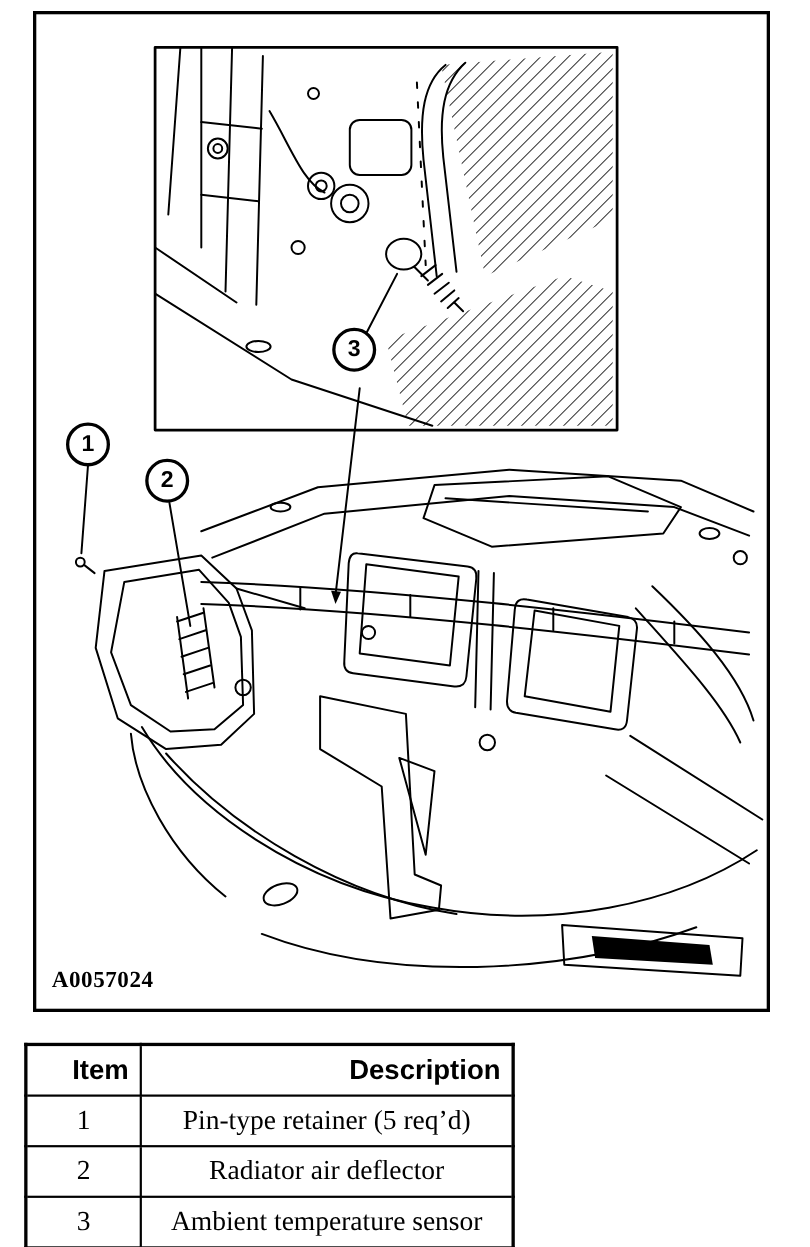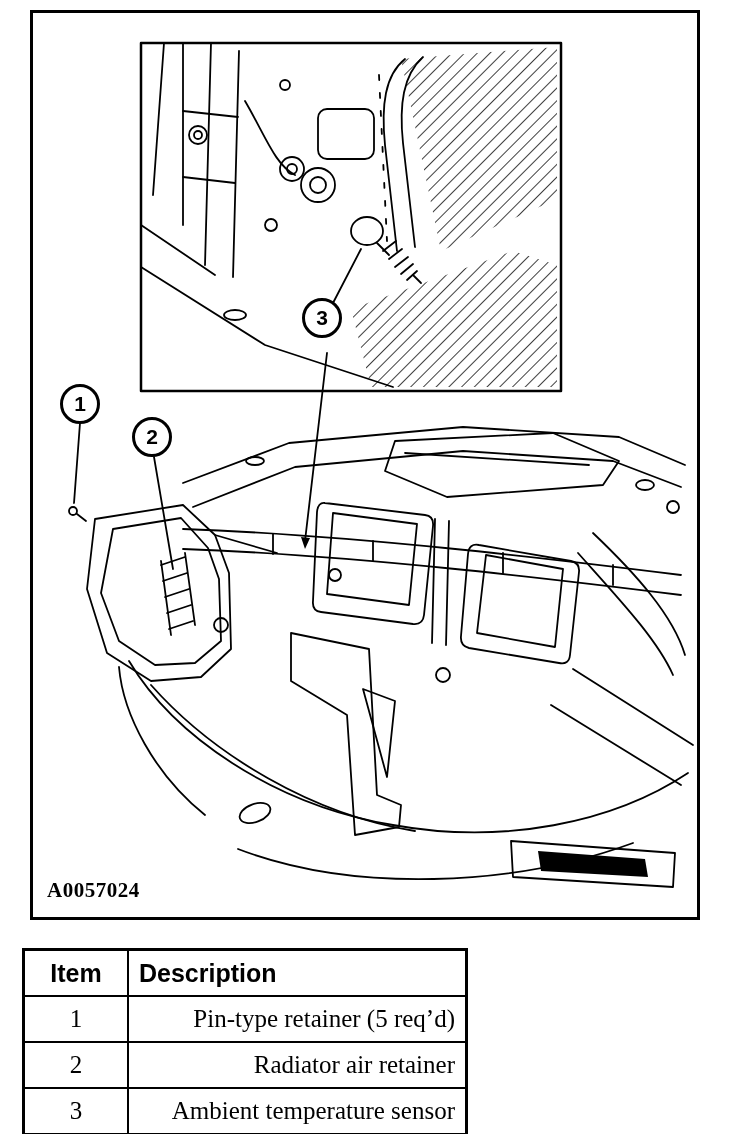--- a/index.html
+++ b/index.html
@@ -19,26 +19,26 @@
   .callout-3 { left:269px; top:285px; }
 
   .figure-label { position:absolute; left:14px; bottom:14px; font-weight:bold; font-size:21px;
                   letter-spacing:0.5px; z-index:3; font-family:Liberation Serif, serif; }
 
   
   table.parts-table { position:absolute; left:22px; top:948px; width:446px;
                       border-collapse:collapse; border:3px solid #000; background:#fff; }
   table.parts-table th, table.parts-table td { border:2px solid #000; }
   table.parts-table th { font-family:"Liberation Sans", sans-serif; font-weight:bold; font-size:25px;
-                         height:40px; padding:2px 10px; }
+                         height:40px; padding:2px 10px;text-align:right; }
   th.col-item { width:82px; text-align:center; }
   th.col-desc { text-align:left; }
   table.parts-table td { font-family:"Liberation Serif", serif; font-size:25px; height:40px; padding:2px 10px; }
   td.cell-item { text-align:center; }
-  td.cell-desc { text-align:right; }
+  td.cell-desc { text-align:center; }
 </style>
 </head>
 <body>
 
 <div class="page">
 
   <div class="figure-box">
 
     <svg viewBox="0 0 664 904" xmlns="http://www.w3.org/2000/svg">
       <defs>
@@ -197,21 +197,21 @@
         <th class="col-desc">Description</th>
       </tr>
     </thead>
     <tbody>
       <tr>
         <td class="cell-item">1</td>
         <td class="cell-desc">Pin-type retainer (5 req’d)</td>
       </tr>
       <tr>
         <td class="cell-item">2</td>
-        <td class="cell-desc">Radiator air retainer</td>
+        <td class="cell-desc">Radiator air deflector</td>
       </tr>
       <tr>
         <td class="cell-item">3</td>
         <td class="cell-desc">Ambient temperature sensor</td>
       </tr>
     </tbody>
   </table>
 
 </div>
 

